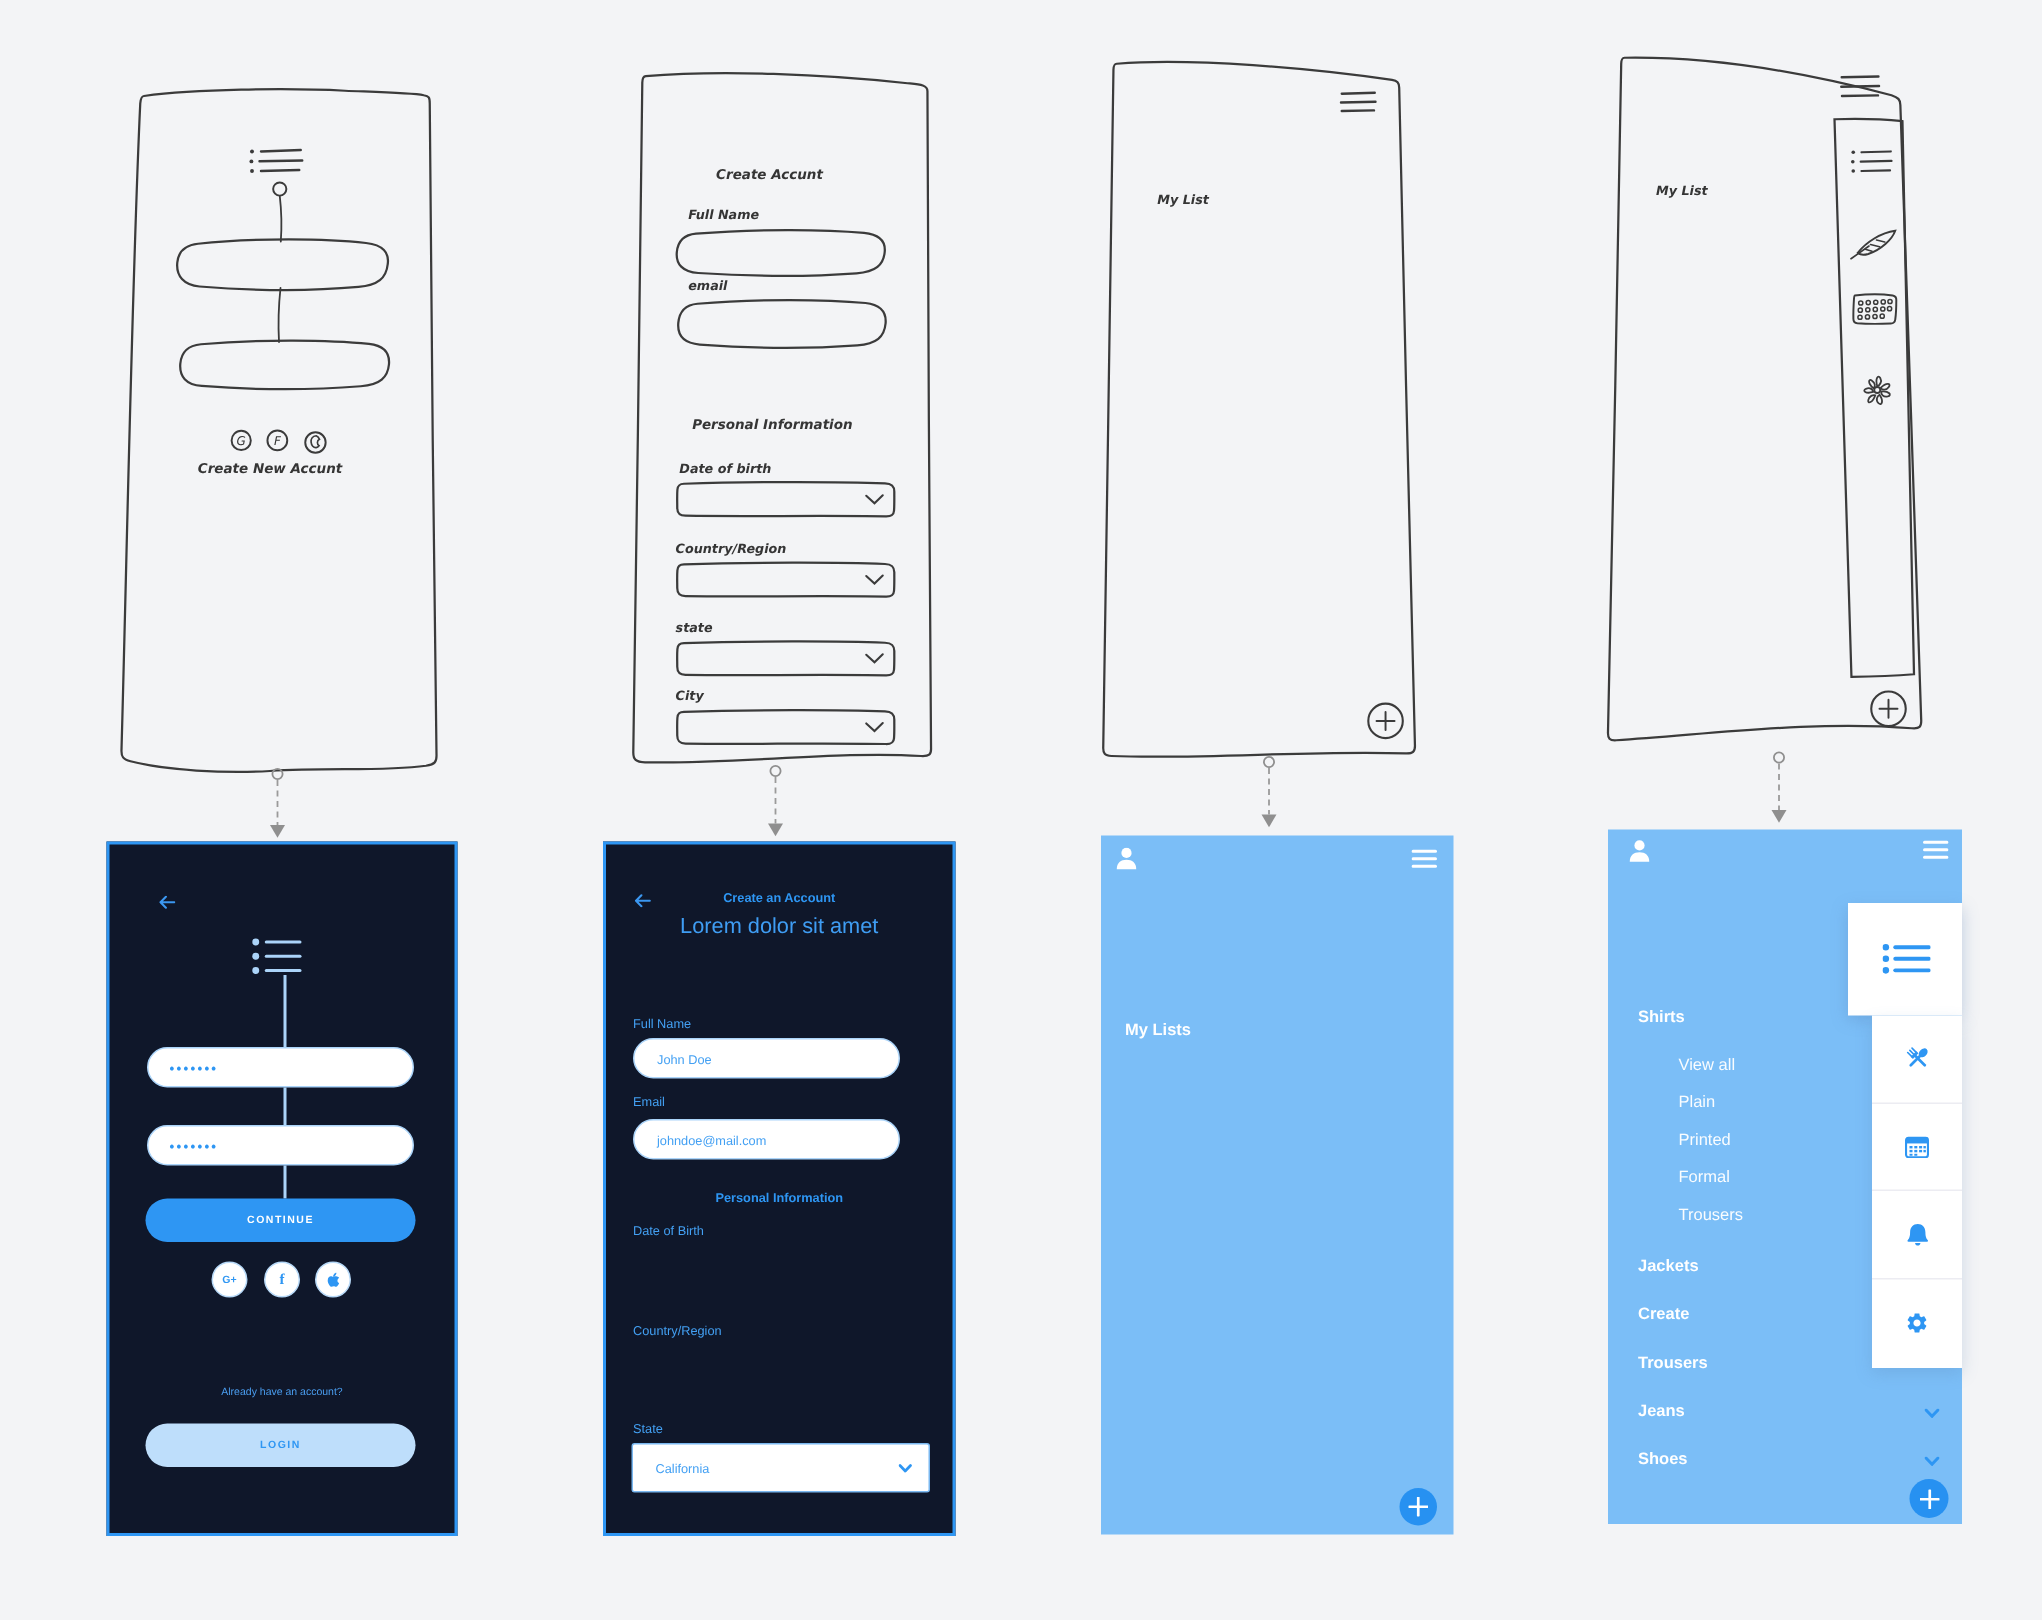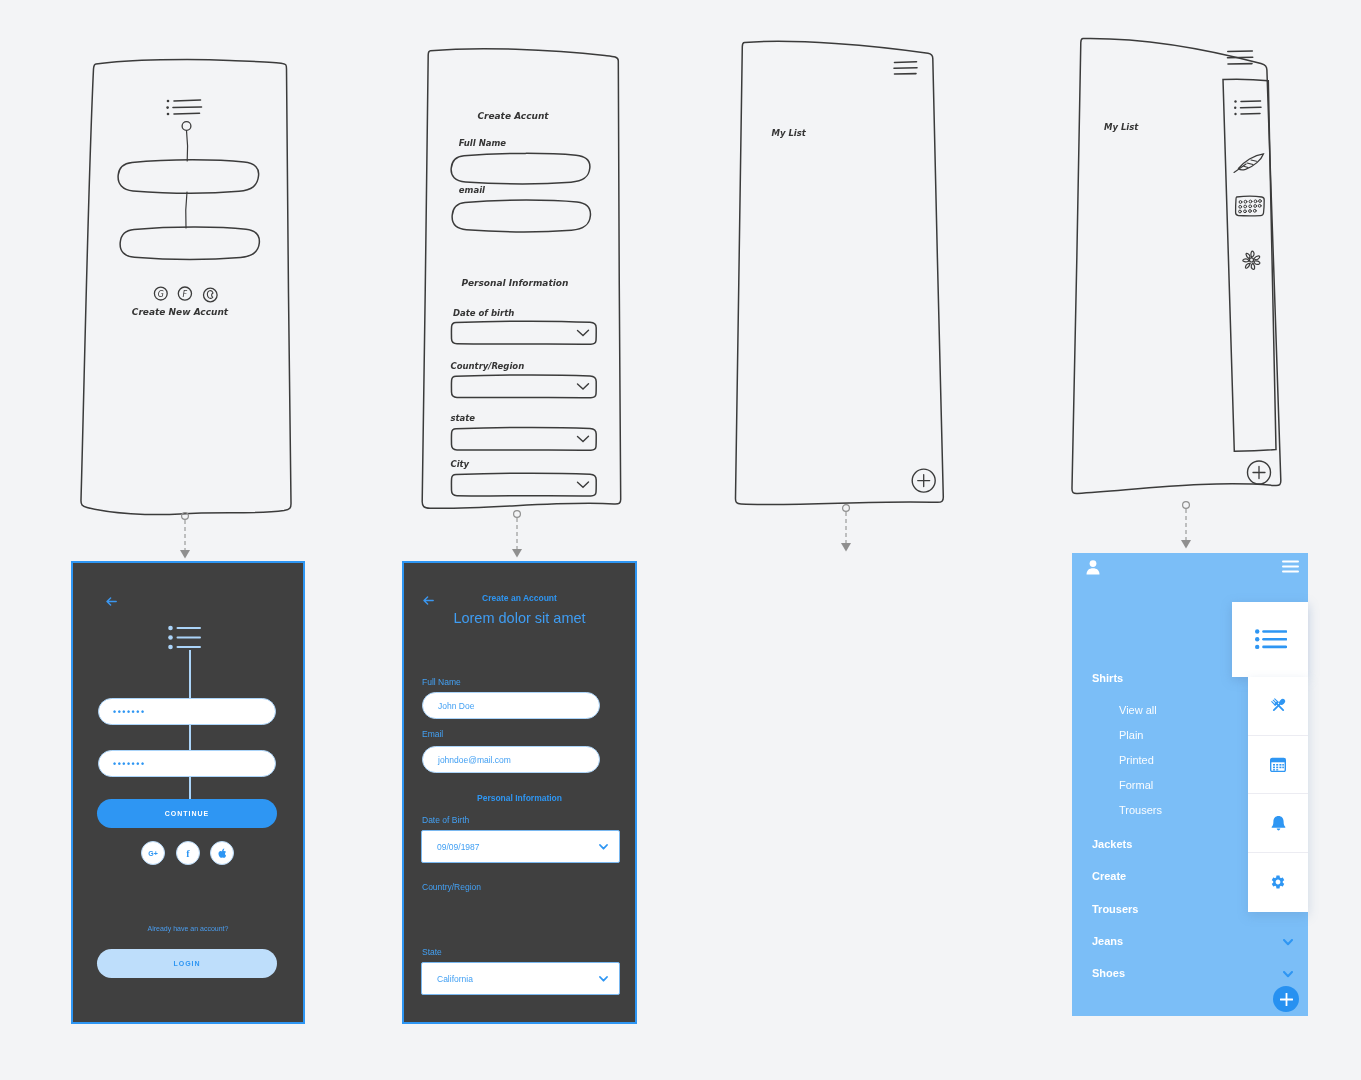--- a/index.html
+++ b/index.html
@@ -3,21 +3,21 @@
 <meta charset="utf-8">
 <style>
   * { margin:0; padding:0; box-sizing:border-box; }
   html,body { width:1361px; height:1080px; }
   body { background:#f3f4f6; font-family:"Liberation Sans", sans-serif; position:relative; overflow:hidden; }
   .canvas { position:absolute; left:0; top:0; width:1361px; height:1080px; }
   .abs { position:absolute; }
   svg { display:block; }
   .sketch text { fill:#353535; font-family:"DejaVu Sans", sans-serif; font-style:italic; }
   .card { position:absolute; }
-  .card-outline { background:#404040; border:2px solid #2e96f3; }
+  .card-outline { background:#0f172a; border:2px solid #2e96f3; }
   .card-blue { background:#7bbef7; }
   .pill-input { position:absolute; border:1.5px solid #abd4f9; border-radius:14px; background:#fff; display:flex; align-items:center; }
   .pw-dots { color:#2e96f3; font-size:9px; font-weight:bold; letter-spacing:1.5px; padding-left:14px; }
   .btn { position:absolute; display:flex; align-items:center; justify-content:center; border-radius:15px; font-weight:bold; letter-spacing:1px; font-size:7px; }
   .btn-primary { background:#2e96f3; color:#ffffff; }
   .btn-pale { background:#bedefb; color:#2e96f3; }
   .social-circle { position:absolute; width:24px; height:24px; border-radius:50%; border:1px solid #b7d9f8; background:#fff; display:flex; align-items:center; justify-content:center; }
   .blue-label { color:#43a0f3; font-size:8.5px; position:absolute; }
   .select-box { position:absolute; border:1px solid #7ab8f0; border-radius:2px; background:#fff; display:flex; align-items:center; }
   .select-box .val { color:#43a0f3; font-size:8.5px; padding-left:15px; }
@@ -188,26 +188,20 @@
     <div class="blue-label" style="left:18px;top:114px">Full Name</div>
     <div class="pill-input" style="left:18px;top:129px;width:178px;height:27px">
       <span class="val" style="color:#43a0f3;font-size:8.5px;padding-left:15px">John Doe</span>
     </div>
     <div class="blue-label" style="left:18px;top:166px">Email</div>
     <div class="pill-input" style="left:18px;top:183px;width:178px;height:27px">
       <span class="val" style="color:#43a0f3;font-size:8.5px;padding-left:15px">johndoe@mail.com</span>
     </div>
     <div class="abs center-text" style="left:0;top:230px;width:231px;font-size:8.5px;font-weight:bold;color:#2e96f3">Personal Information</div>
     <div class="blue-label" style="left:18px;top:252px">Date of Birth</div>
-    <div class="select-box" style="left:17px;top:267px;width:199px;height:33px">
-      <span class="val">09/09/1987</span>
-      <svg style="position:absolute;right:11px;top:13px" width="9" height="6" viewBox="0 0 9 6">
-          <path d="M 1,1 L 4.5,4.7 L 8,1" fill="none" stroke="#2e96f3" stroke-width="1.8" stroke-linecap="round" stroke-linejoin="round"></path>
-        </svg>
-    </div>
     <div class="blue-label" style="left:18px;top:319px">Country/Region</div>
     <div class="blue-label" style="left:18px;top:384px">State</div>
     <div class="select-box" style="left:17px;top:399px;width:199px;height:33px">
       <span class="val">California</span>
       <svg style="position:absolute;right:11px;top:13px" width="9" height="6" viewBox="0 0 9 6">
           <path d="M 1,1 L 4.5,4.7 L 8,1" fill="none" stroke="#2e96f3" stroke-width="1.8" stroke-linecap="round" stroke-linejoin="round"></path>
         </svg>
     </div>
   </div>
 
@@ -227,20 +221,39 @@
     </g>
     <text x="46.5" y="106" font-size="8.5" font-weight="bold">My List</text>
   </svg>
 
   <svg class="abs" style="left:836px;top:500px" width="20" height="56" viewBox="0 0 20 56">
     <circle cx="10" cy="8" r="3.4" fill="none" stroke="#8f8f8f" stroke-width="1.2"></circle>
     <line x1="10" y1="12" x2="10" y2="43" stroke="#9a9a9a" stroke-width="1.2" stroke-dasharray="4,3"></line>
     <path d="M 5,43 L 15,43 L 10,51.5 Z" fill="#8f8f8f"></path>
   </svg>
 
+  <div class="card card-blue" style="left:734px;top:557px;width:235px;height:466px">
+    <svg class="abs" style="left:10px;top:8px" width="14" height="15" viewBox="0 0 14 15">
+      <circle cx="7" cy="3.6" r="3.4" fill="#ffffff"></circle>
+      <path d="M 0.5,14.5 C 0.5,10.2 3.2,8.2 7,8.2 C 10.8,8.2 13.5,10.2 13.5,14.5 Z" fill="#ffffff"></path>
+    </svg>
+    <svg class="abs" style="left:207px;top:9px" width="17" height="13" viewBox="0 0 17 13">
+      <g stroke="#ffffff" stroke-width="2" stroke-linecap="round">
+        <line x1="1" y1="1.5" x2="16" y2="1.5"></line>
+        <line x1="1" y1="6.5" x2="16" y2="6.5"></line>
+        <line x1="1" y1="11.5" x2="16" y2="11.5"></line>
+      </g>
+    </svg>
+    <div class="abs" style="left:16px;top:124px;font-size:11px;font-weight:bold;color:#ffffff">My Lists</div>
+    <div class="fab" style="left:199px;top:435px;width:25px;height:25px">
+      <svg width="13" height="13" viewBox="0 0 13 13">
+        <path d="M 6.5,0.5 L 6.5,12.5 M 0.5,6.5 L 12.5,6.5" stroke="#ffffff" stroke-width="1.8" stroke-linecap="round"></path>
+      </svg>
+    </div>
+  </div>
 
   <svg class="abs sketch" style="left:1060px;top:25px" width="250" height="490" viewBox="0 0 250 490">
     <g fill="none" stroke="#3b3b3b" stroke-width="1.5" stroke-linecap="round">
       <path d="M 23,13.5 C 85,12.5 150,25 201,38.5 C 205.5,40 206.8,41.3 206.9,45
                C 211,160 217,340 220.8,455 C 221,459.5 219.8,461 214.5,460.5
                C 150,455 80,464.5 17.5,468.5 C 13,468.8 11.8,467.3 12,463
                C 15,335 18.5,150 20.8,17.5 C 20.9,14.3 21.5,13.6 23,13.5 Z"></path>
       <g stroke-width="1.6">
         <path d="M 167.8,26.5 L 192.3,26"></path>
         <path d="M 167.5,32.8 L 192.7,32.3"></path>

